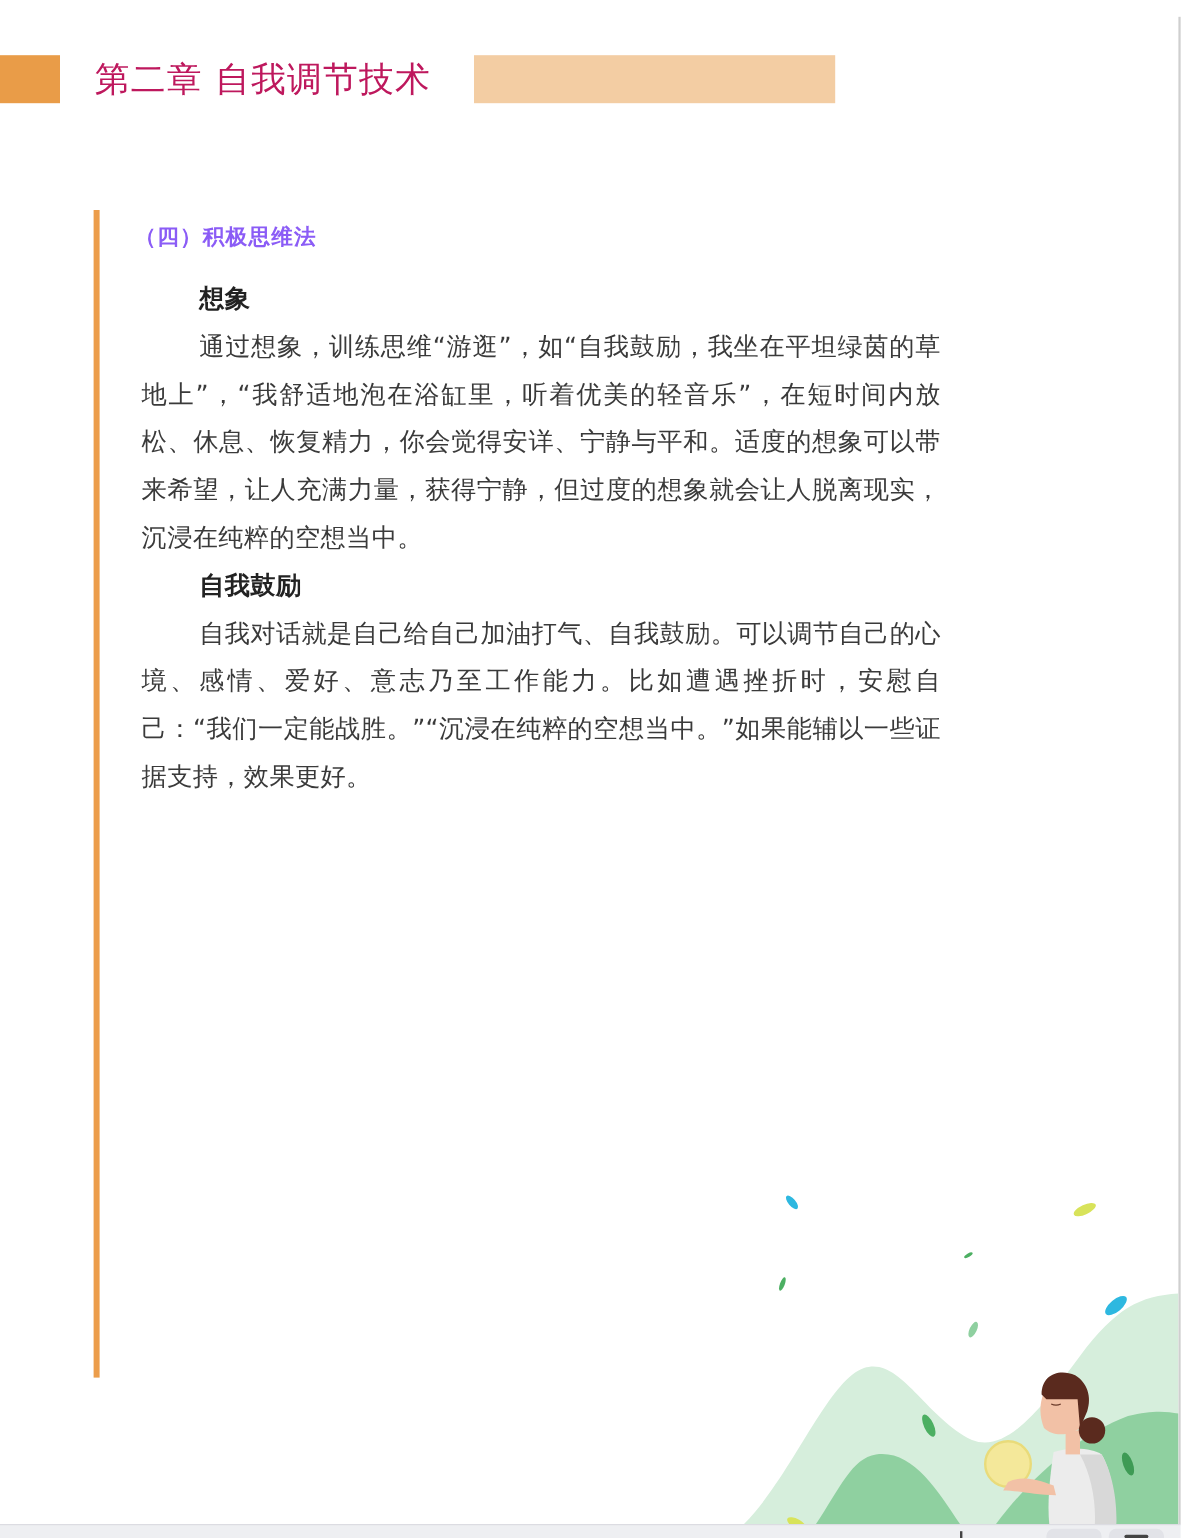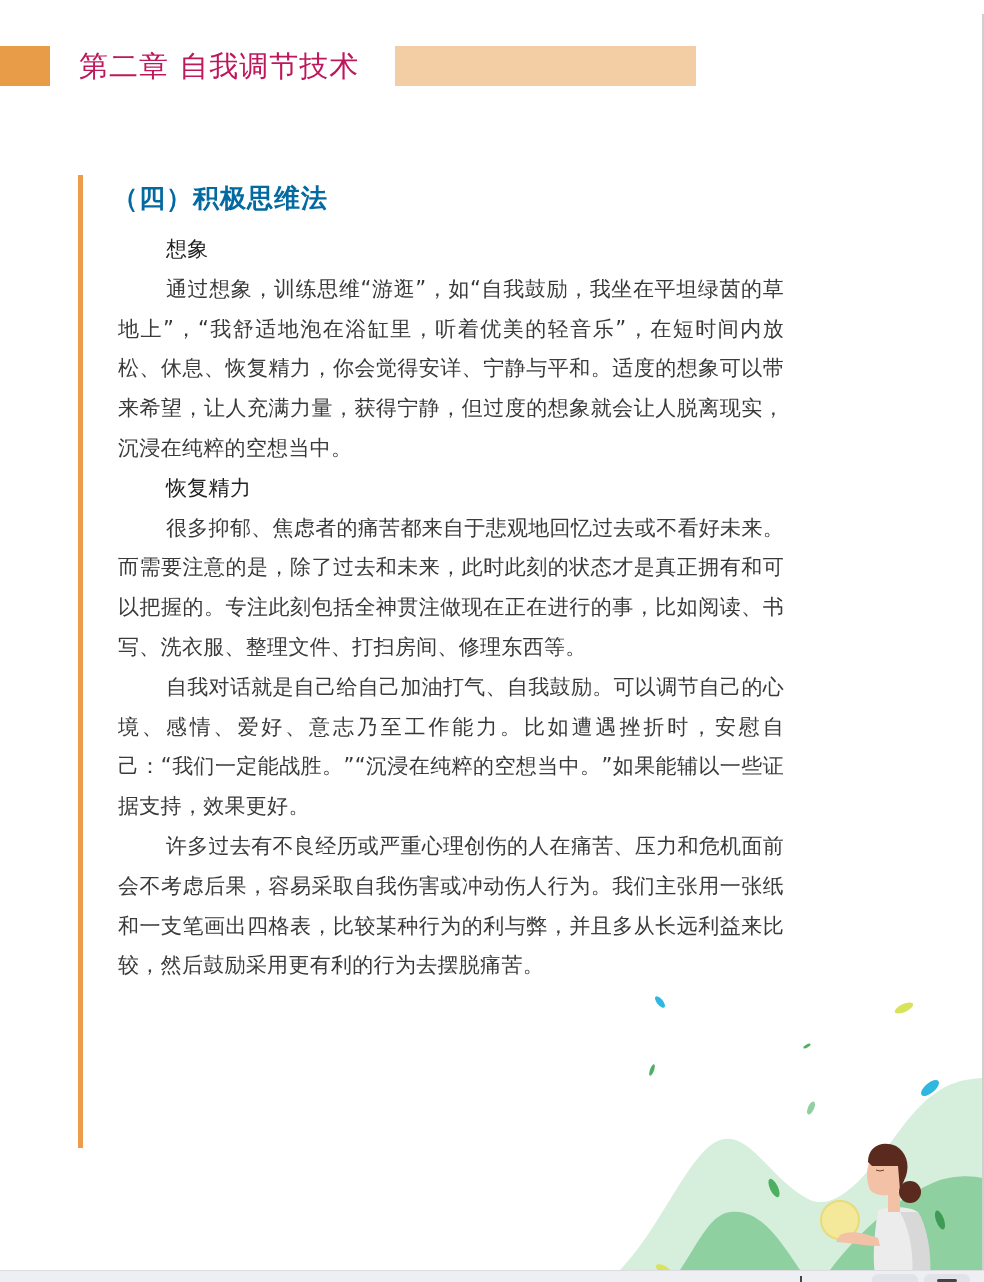--- a/index.html
+++ b/index.html
@@ -11,29 +11,29 @@
   }
   .chapter-block { position:absolute; left:0; top:46px; width:50px; height:40px; }
   .chapter-title {
     position:absolute; left:79px; top:44px; height:44px; line-height:44px;
     font-size:29px; letter-spacing:1px; color:#be185d; font-weight:normal;
   }
   .chapter-bar { position:absolute; left:395px; top:46px; width:301px; height:40px; }
   .accent-bar { position:absolute; left:78px; top:175px; width:5px; height:973px; }
   .section-title {
     position:absolute; left:112px; top:176px; height:44px; line-height:44px;
-    font-size:26px; font-weight:bold; color:#0369a1; letter-spacing:1px;
+    font-size:18px; font-weight:bold; color:#8b5cf6; letter-spacing:1px;
   }
   .content { position:absolute; left:118px; top:230px; width:666px; }
   .para, .sub {
     font-size:21px; line-height:39.8px; margin:0; letter-spacing:0.3px;
     text-align:justify; position:relative; z-index:2;
   }
   .para { text-indent:48px; color:#3a3a3a; }
-  .sub { padding-left:48px; font-weight:normal; color:#222; }
+  .sub { padding-left:48px; font-weight:bold; color:#222; }
   .scroll-edge { position:absolute; right:0; top:14px; width:2px; height:1256px; background:#cfcfcf; }
   .illustration { position:absolute; left:600px; top:980px; width:382px; height:290px; z-index:1; }
   .bottom-bar {
     position:absolute; left:0; top:1270px; width:984px; height:12px;
     background:#eeeff2; border-top:1px solid #dcdce2; z-index:3;
   }
   .bb-btn { position:absolute; top:3px; height:20px; border-radius:6px; background:#e2e3e8; }
   .bb-btn.b1 { left:872px; width:46px; }
   .bb-btn.b2 { left:924px; width:46px; }
   .bb-btn.b2::after { content:""; position:absolute; left:13px; top:5px; width:20px; height:3px; background:#444; border-radius:2px; }
@@ -45,24 +45,22 @@
 <div class="chapter-block" style="background:#E99C48"></div>
 <div class="chapter-title">第二章 自我调节技术</div>
 <div class="chapter-bar" style="background:#F3CDA3"></div>
 
 <div class="accent-bar" style="background:#EC9D4B"></div>
 <div class="section-title">（四）积极思维法</div>
 
 <div class="content">
   <p class="sub">想象</p>
   <p class="para">通过想象，训练思维“游逛”，如“自我鼓励，我坐在平坦绿茵的草地上”，“我舒适地泡在浴缸里，听着优美的轻音乐”，在短时间内放松、休息、恢复精力，你会觉得安详、宁静与平和。适度的想象可以带来希望，让人充满力量，获得宁静，但过度的想象就会让人脱离现实，沉浸在纯粹的空想当中。</p>
-  <p class="sub">恢复精力</p>
-  <p class="para">很多抑郁、焦虑者的痛苦都来自于悲观地回忆过去或不看好未来。而需要注意的是，除了过去和未来，此时此刻的状态才是真正拥有和可以把握的。专注此刻包括全神贯注做现在正在进行的事，比如阅读、书写、洗衣服、整理文件、打扫房间、修理东西等。</p>
+  <p class="sub">自我鼓励</p>
   <p class="para">自我对话就是自己给自己加油打气、自我鼓励。可以调节自己的心境、感情、爱好、意志乃至工作能力。比如遭遇挫折时，安慰自己：“我们一定能战胜。”“沉浸在纯粹的空想当中。”如果能辅以一些证据支持，效果更好。</p>
-  <p class="para">许多过去有不良经历或严重心理创伤的人在痛苦、压力和危机面前会不考虑后果，容易采取自我伤害或冲动伤人行为。我们主张用一张纸和一支笔画出四格表，比较某种行为的利与弊，并且多从长远利益来比较，然后鼓励采用更有利的行为去摆脱痛苦。</p>
 </div>
 
 <svg class="illustration" viewBox="0 0 382 290" xmlns="http://www.w3.org/2000/svg">
 
   <path d="M20 290 C60 250 90 170 120 160 C150 150 170 200 210 220 C240 232 270 190 300 150 C330 110 350 100 382 98 L382 290 Z" fill="#D6EEDC"></path>
 
   <path d="M80 290 C100 260 110 235 130 232 C160 228 180 260 200 290 Z" fill="#8FD0A0"></path>
   <path d="M230 290 C260 250 300 215 340 200 C360 195 372 196 382 198 L382 290 Z" fill="#8FD0A0"></path>
 
   <ellipse cx="60" cy="22" rx="3" ry="7" transform="rotate(-40 60 22)" fill="#2EB8E0"></ellipse>

